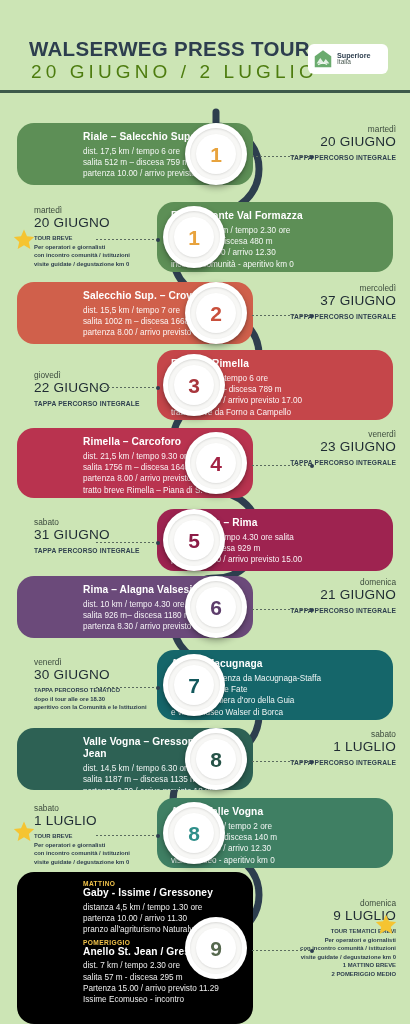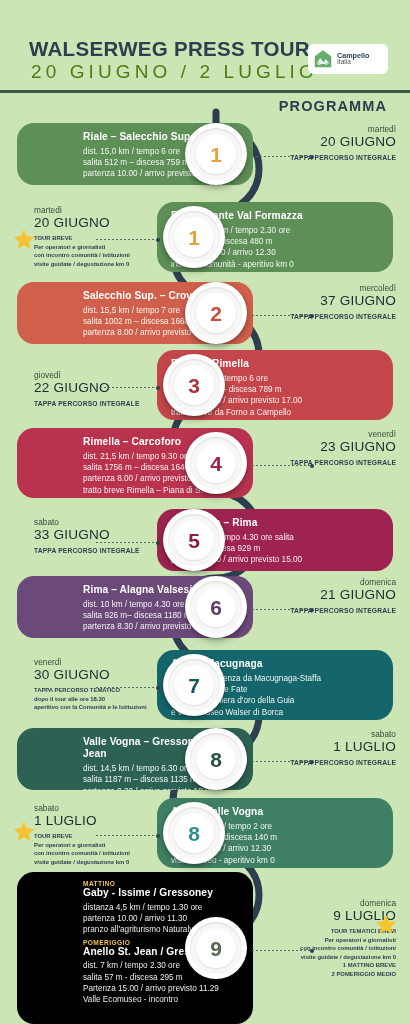--- a/index.html
+++ b/index.html
@@ -131,44 +131,43 @@
   <div class="header">
     <div class="title-main">WALSERWEG PRESS TOUR</div>
     <div class="title-sub">20 GIUGNO / 2 LUGLIO</div>
     <div class="logo-box">
       <svg class="logo-mark" viewBox="0 0 24 24">
         <path d="M3 9 L12 2.5 L21 9 V21 H3 Z" fill="#6aab6e"></path>
         <path d="M5 17 L9 11 L12.5 15.5 L15 12 L19 17 Z" fill="#ffffff" opacity="0.82"></path>
         <path d="M6.5 18.5 C9 16.5 13 16 16.5 18" stroke="#ffffff" stroke-width="1.1" fill="none" opacity="0.9"></path>
       </svg>
       <div class="logo-text">
-        <div class="logo-t1">Campello</div>
+        <div class="logo-t1">Superiore</div>
         <div class="logo-t2">Italia</div>
       </div>
     </div>
   </div>
   <div class="hr-line"></div>
-  <div class="programma">PROGRAMMA</div>
 
   <svg class="snake" viewBox="0 0 410 964" preserveAspectRatio="none">
     <g fill="none" stroke="#2d3e4e" stroke-width="7" stroke-linecap="round">
       <path d="M216,32 L216,46 A43,43 0 0 1 216,132 A43,43 0 0 0 216,218
                L216,232 A43,43 0 0 1 216,318 A43,43 0 0 0 216,404
                L216,412 A43,43 0 0 1 216,498 A43,43 0 0 0 216,584
                L216,592 A43,43 0 0 1 216,678 A43,43 0 0 0 216,764
                L216,772 A43,43 0 0 1 216,858"></path>
     </g>
   </svg>
 
   <div id="rows">
       <div class="row" style="top: 0px;">
         <div class="card card-left card-numright" style="top: 103px; height: 62px; width: 236px; background: rgb(93, 143, 86);">
           <div class="card-inner">
             <div class="c-title">Riale – Salecchio Superiore</div>
-            <div class="c-line">dist. 15,0 km / tempo 6 ore</div>
+            <div class="c-line">dist. 17,5 km / tempo 6 ore</div>
             <div class="c-line">salita 512 m – discesa 759 m</div>
             <div class="c-line">partenza 10.00 / arrivo previsto 18.00</div>
           </div>
         </div>
         <div class="medal" style="top: 103px; left: 185px;">
           <div class="ring0"></div>
           <div class="ring1"></div>
           <div class="ring2"></div>
           <div class="num" style="color:#e8a33d">1</div>
         </div>
@@ -303,21 +302,21 @@
           </div>
         </div>
         <div class="medal" style="top: 489px; left: 163px;">
           <div class="ring0"></div>
           <div class="ring1"></div>
           <div class="ring2"></div>
           <div class="num" style="color:#8c1c46">5</div>
         </div>
         <div class="dateblk align-left" style="top: 497px; left: 34px; width: 150px;">
           <div class="dow">sabato</div>
-          <div class="dnum">33 GIUGNO</div>
+          <div class="dnum">31 GIUGNO</div>
           <div class="dnote">TAPPA PERCORSO INTEGRALE</div>
         </div>
         <div class="connector dot-left" style="top: 520px; left: 96px; width: 64px;">
           <span class="dash"></span>
           <span class="dot"></span>
         </div>
       </div>
       <div class="row" style="top: 0px;">
         <div class="card card-left card-numright" style="top: 556px; height: 62px; width: 236px; background: rgb(107, 74, 122);">
           <div class="card-inner">
@@ -438,21 +437,21 @@
             <div class="c-sec">MATTINO</div>
             <div class="c-title">Gaby - Issime / Gressoney</div>
             <div class="c-line">distanza 4,5 km / tempo 1.30 ore</div>
             <div class="c-line">partenza 10.00 / arrivo 11.30</div>
             <div class="c-line">pranzo all'agriturismo Naturalys</div>
             <div class="c-sec">POMERIGGIO</div>
             <div class="c-title">Anello St. Jean / Gressoney</div>
             <div class="c-line">dist. 7 km / tempo 2.30 ore</div>
             <div class="c-line">salita 57 m - discesa 295 m</div>
             <div class="c-line">Partenza 15.00 / arrivo previsto 11.29</div>
-            <div class="c-line">Valle Ecomuseo - incontro</div>
+            <div class="c-line">Issime Ecomuseo - incontro</div>
           </div>
         </div>
         <div class="medal" style="top: 897px; left: 185px;">
           <div class="ring0"></div>
           <div class="ring1"></div>
           <div class="ring2"></div>
           <div class="num" style="color:#56684e">9</div>
         </div>
         <div class="dateblk align-right" style="top: 878px; right: 14px; width: 140px;">
           <div class="dow">domenica</div>

